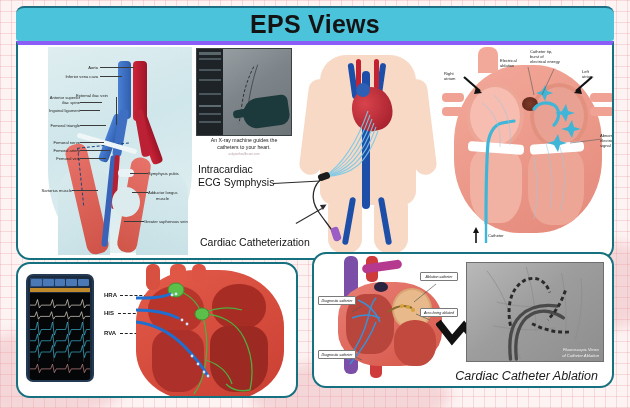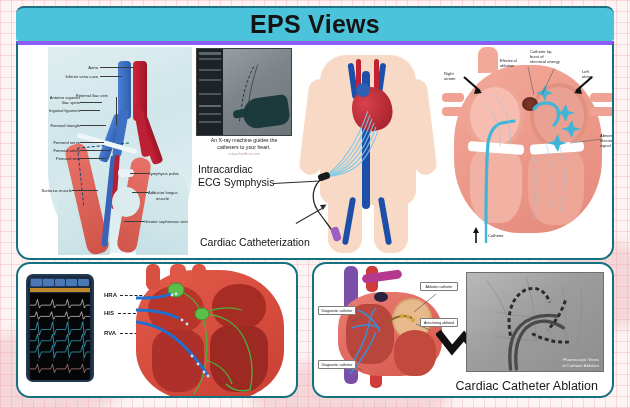--- a/index.html
+++ b/index.html
@@ -46,21 +46,21 @@
   .panel {
     position: absolute;
     background: #fff;
     border: 2px solid #15707f;
     border-radius: 14px;
     z-index: 3;
     overflow: hidden;
   }
   #panel-top  { left: 16px; top: 41px;  width: 598px; height: 219px; border-radius: 0 0 14px 14px; border-top: 4px solid #8b5cf6; }
   #panel-bl   { left: 16px; top: 262px; width: 282px; height: 136px; }
-  #panel-br   { left: 312px; top: 262px; width: 302px; height: 136px; }
+  #panel-br   { left: 312px; top: 252px; width: 302px; height: 136px; font-style: italic; }
 
   .sub { position: absolute; }
   .lbl {
     position: absolute; font-size: 4.1px; color: #1d1d1d;
     line-height: 1.22; white-space: nowrap;
   }
   .lbl.r { text-align: right; }
   .leader { position: absolute; background: #3b3b3b; height: 1px; }
 
   

